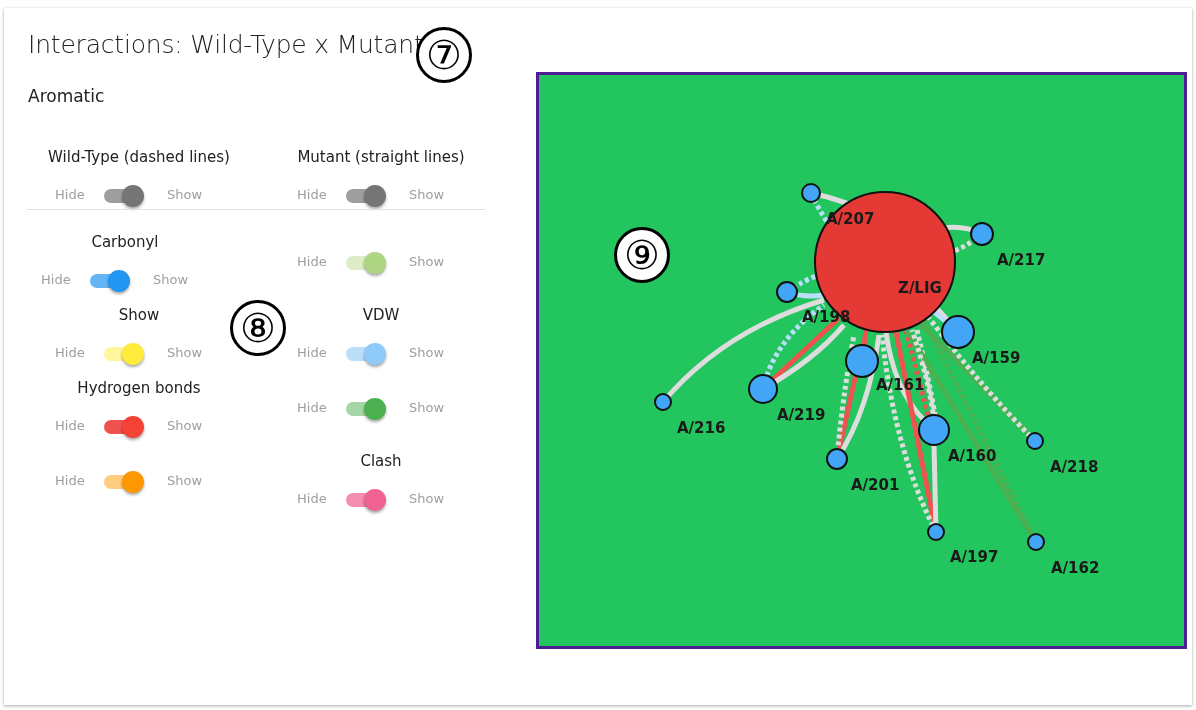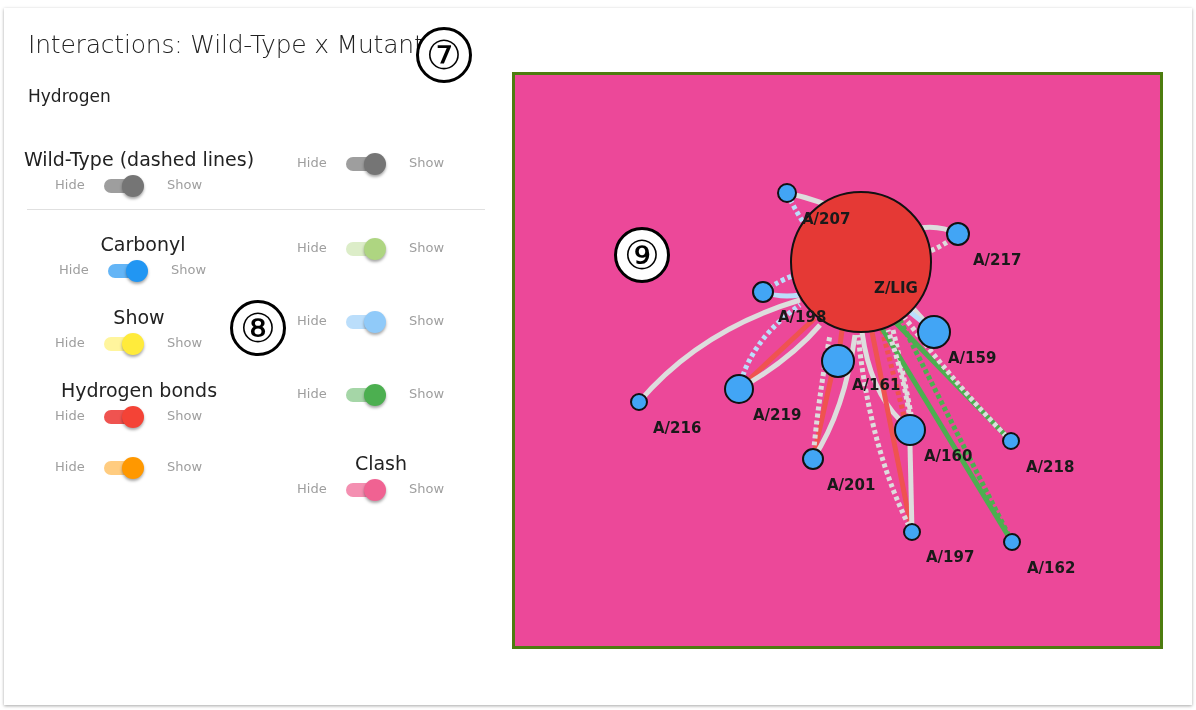--- a/index.html
+++ b/index.html
@@ -8,69 +8,70 @@
   .card { position: absolute; left: 4px; top: 8px; width: 1188px; height: 697px;
           background: #fff; box-shadow: 0 1px 3px rgba(0,0,0,0.35); }
   .title { position: absolute; left: 28px; top: 30px; font-size: 25px; font-weight: 300;
            color: #222; letter-spacing: -0.2px; white-space: nowrap; }
   .marker { position: absolute; width: 56px; height: 56px; border: 3px solid #000;
             border-radius: 50%; box-sizing: border-box; display: flex; align-items: center;
             justify-content: center; font-size: 40px; color: #000; background: #fff; }
   .controls-heading { position: absolute; left: 28px; top: 86px; font-size: 17px; color: #222; }
   .divider { position: absolute; left: 27px; top: 209px; width: 458px; height: 1px; background: #e0e0e0; }
   .ctrl { position: absolute; width: 240px; text-align: center; }
-  .ctrl .lbl { font-size: 19px; color: #222; white-space: nowrap; }
-  .ctrl .row { position: relative; height: 26px; margin-top: 3px; }
+  .ctrl .lbl { font-size: 15px; color: #222; white-space: nowrap; }
+  .ctrl .row { position: relative; height: 26px; margin-top: 17px; }
   .ctrl .hide { position: absolute; left: 36px; top: 4px; font-size: 13px; color: #9e9e9e; }
   .ctrl .show { position: absolute; left: 148px; top: 4px; font-size: 13px; color: #9e9e9e; }
   .toggle { position: absolute; left: 85px; top: 3px; width: 42px; height: 20px; cursor: pointer; }
   .toggle .track { position: absolute; left: 0; top: 3px; width: 38px; height: 14px; border-radius: 7px; }
   .toggle .thumb { position: absolute; left: 18px; top: -1px; width: 22px; height: 22px; border-radius: 50%;
                    box-shadow: 0 2px 3px rgba(0,0,0,0.35); }
-  .graph-box { position: absolute; left: 512px; top: 72px; width: 645px; height: 571px;
-               border: 3px solid #4d7c0f; background: #ec4899; }
+  .graph-box { position: absolute; left: 536px; top: 72px; width: 645px; height: 571px;
+               border: 3px solid #4c1d95; background: #22c55e; }
   .graph-box svg { position: absolute; left: -3px; top: -3px; }
   .node-label { font-family: "DejaVu Sans", "Liberation Sans", sans-serif; font-size: 15px;
                 font-weight: bold; fill: #1a1a1a; stroke: #ffffff; stroke-width: 0; }
 </style>
 </head>
 <body>
 
 <div class="card"></div>
 
 <div class="title">Interactions: Wild-Type x Mutant</div>
 <div class="marker" style="left:416px; top:27px;">⑦</div>
 
-<div class="controls-heading">Hydrogen</div>
+<div class="controls-heading">Aromatic</div>
 
 <div class="ctrl" style="left:19px; top:148px;">
   <div class="lbl">Wild-Type (dashed lines)</div>
   <div class="row">
     <span class="hide">Hide</span>
     <div class="toggle">
       <div class="track" style="background:#9e9e9e"></div>
       <div class="thumb" style="background:#757575"></div>
     </div>
     <span class="show">Show</span>
   </div>
 </div>
 <div class="ctrl" style="left:261px; top:148px;">
+  <div class="lbl">Mutant (straight lines)</div>
   <div class="row">
     <span class="hide">Hide</span>
     <div class="toggle">
       <div class="track" style="background:#9e9e9e"></div>
       <div class="thumb" style="background:#757575"></div>
     </div>
     <span class="show">Show</span>
   </div>
 </div>
 
 <div class="divider"></div>
 
-<div class="ctrl" style="left:23px; top:233px;">
+<div class="ctrl" style="left:5px; top:233px;">
   <div class="lbl">Carbonyl</div>
   <div class="row">
     <span class="hide">Hide</span>
     <div class="toggle">
       <div class="track" style="background:#64b5f6"></div>
       <div class="thumb" style="background:#2196f3"></div>
     </div>
     <span class="show">Show</span>
   </div>
 </div>
@@ -90,20 +91,21 @@
   <div class="row">
     <span class="hide">Hide</span>
     <div class="toggle">
       <div class="track" style="background:#fff59d"></div>
       <div class="thumb" style="background:#ffeb3b"></div>
     </div>
     <span class="show">Show</span>
   </div>
 </div>
 <div class="ctrl" style="left:261px; top:306px;">
+  <div class="lbl">VDW</div>
   <div class="row">
     <span class="hide">Hide</span>
     <div class="toggle">
       <div class="track" style="background:#bbdefb"></div>
       <div class="thumb" style="background:#90caf9"></div>
     </div>
     <span class="show">Show</span>
   </div>
 </div>
 

